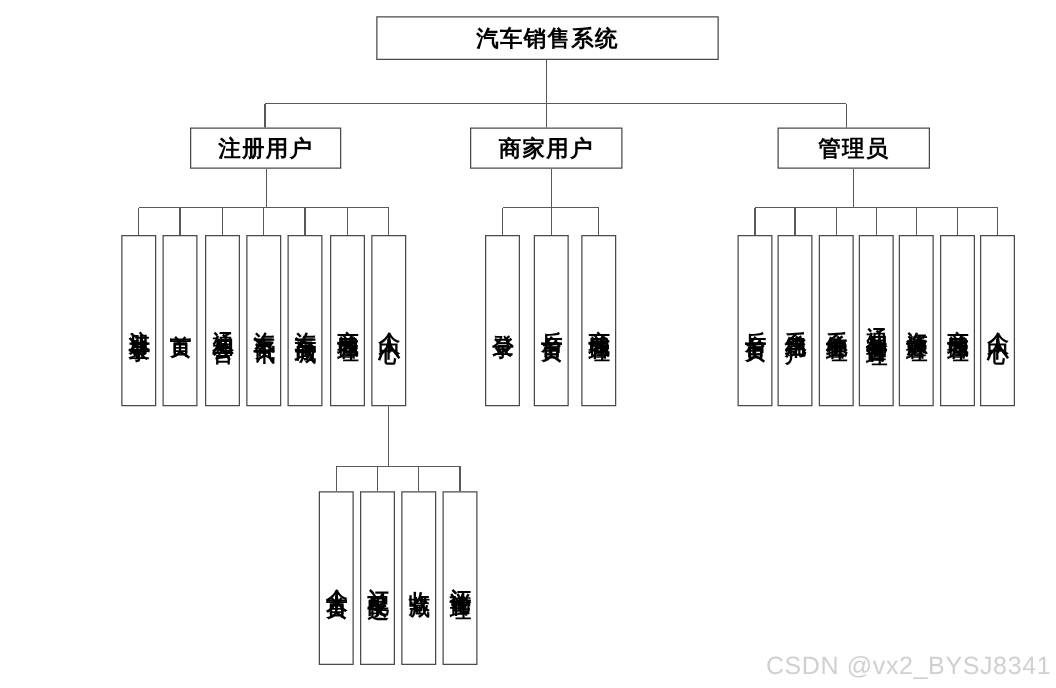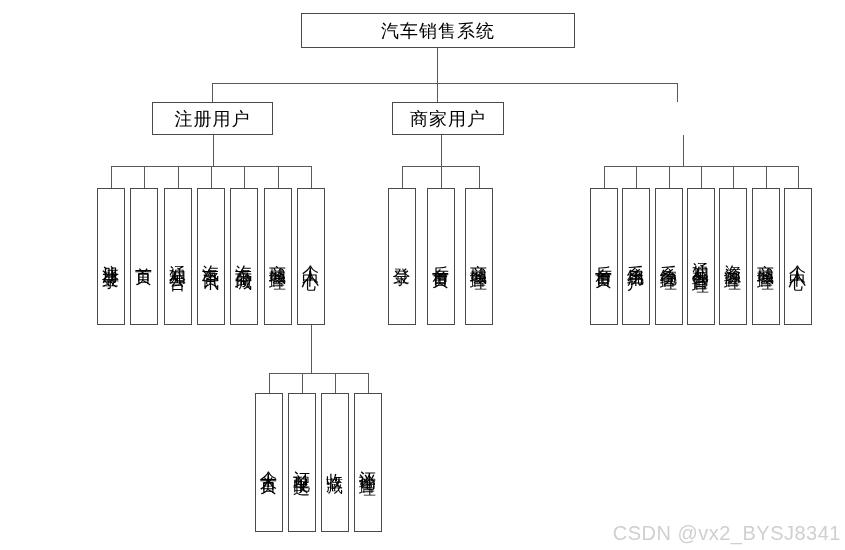--- a/index.html
+++ b/index.html
@@ -24,20 +24,21 @@
   .box {
     position: absolute;
     box-sizing: border-box;
     background: #ffffff;
     border: 1px solid #4a4a4a;
     color: #000000;
     display: flex;
     align-items: center;
     justify-content: center;
     text-align: center;
+    font-weight: bold;
   }
   .hbox {
     height: 33px;
     top: 102px;
     font-size: 18px;
     letter-spacing: 1px;
     white-space: nowrap;
   }
   .rootbox {
     left: 301px;
@@ -76,21 +77,22 @@
     <path fill="none" stroke-width="1" d="M437,48 V102 M212,83 H677 M212,83 V102 M677,83 V102" stroke="#595959"></path>
     <path fill="none" stroke-width="1" d="M213,135 V166 M111,166 H311 M111,166 V188 M144,166 V188 M178,166 V188 M211,166 V188 M244,166 V188 M278,166 V188 M311,166 V188" stroke="#595959"></path>
     <path fill="none" stroke-width="1" d="M441,135 V166 M402,166 H479 M402,166 V188 M441,166 V188 M479,166 V188" stroke="#595959"></path>
     <path fill="none" stroke-width="1" d="M683,135 V166 M604,166 H798 M604,166 V188 M636,166 V188 M669,166 V188 M701,166 V188 M733,166 V188 M766,166 V188 M798,166 V188" stroke="#595959"></path>
     <path fill="none" stroke-width="1" d="M311,325 V373 M269,373 H368 M269,373 V393 M302,373 V393 M335,373 V393 M368,373 V393" stroke="#595959"></path>
   </svg>
 
   <div class="box rootbox">汽车销售系统</div>
 
   <div class="box hbox" style="left:152px; width:121px;">注册用户</div>
-  <div class="box hbox" style="left:392px; width:112px;">商家用户</div>
+  <div class="box hbox" style="left:376px; width:122px;">商家用户</div>
+  <div class="box hbox" style="left:622px; width:122px;">管理员</div>
 
   <div class="box leaf row1" style="left:97px;">注册登录</div>
   <div class="box leaf row1" style="left:130px;">首页</div>
   <div class="box leaf row1" style="left:164px;">通知公告</div>
   <div class="box leaf row1" style="left:197px;">汽车资讯</div>
   <div class="box leaf row1" style="left:230px;">汽车商城</div>
   <div class="box leaf row1" style="left:264px;">商城管理</div>
   <div class="box leaf row1" style="left:297px;">个人中心</div>
 
   <div class="box leaf row1" style="left:388px;">登录</div>

